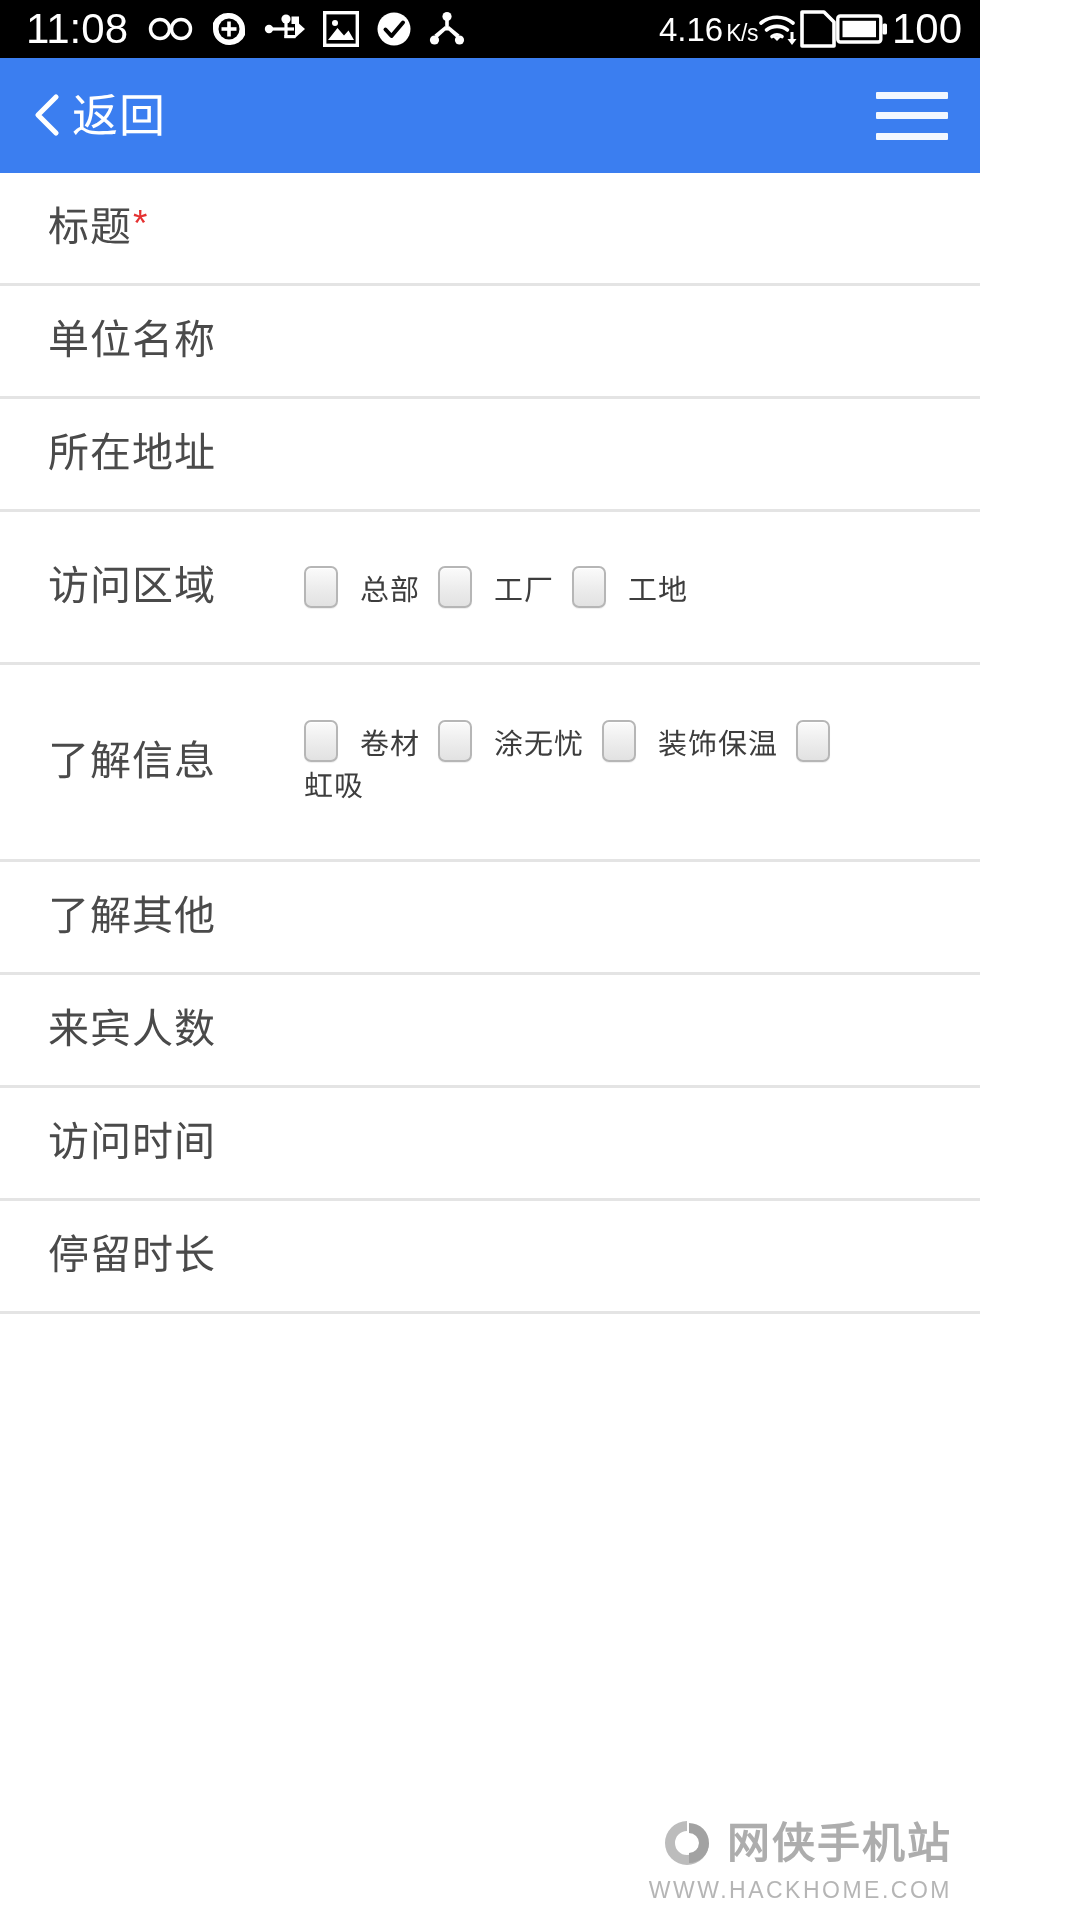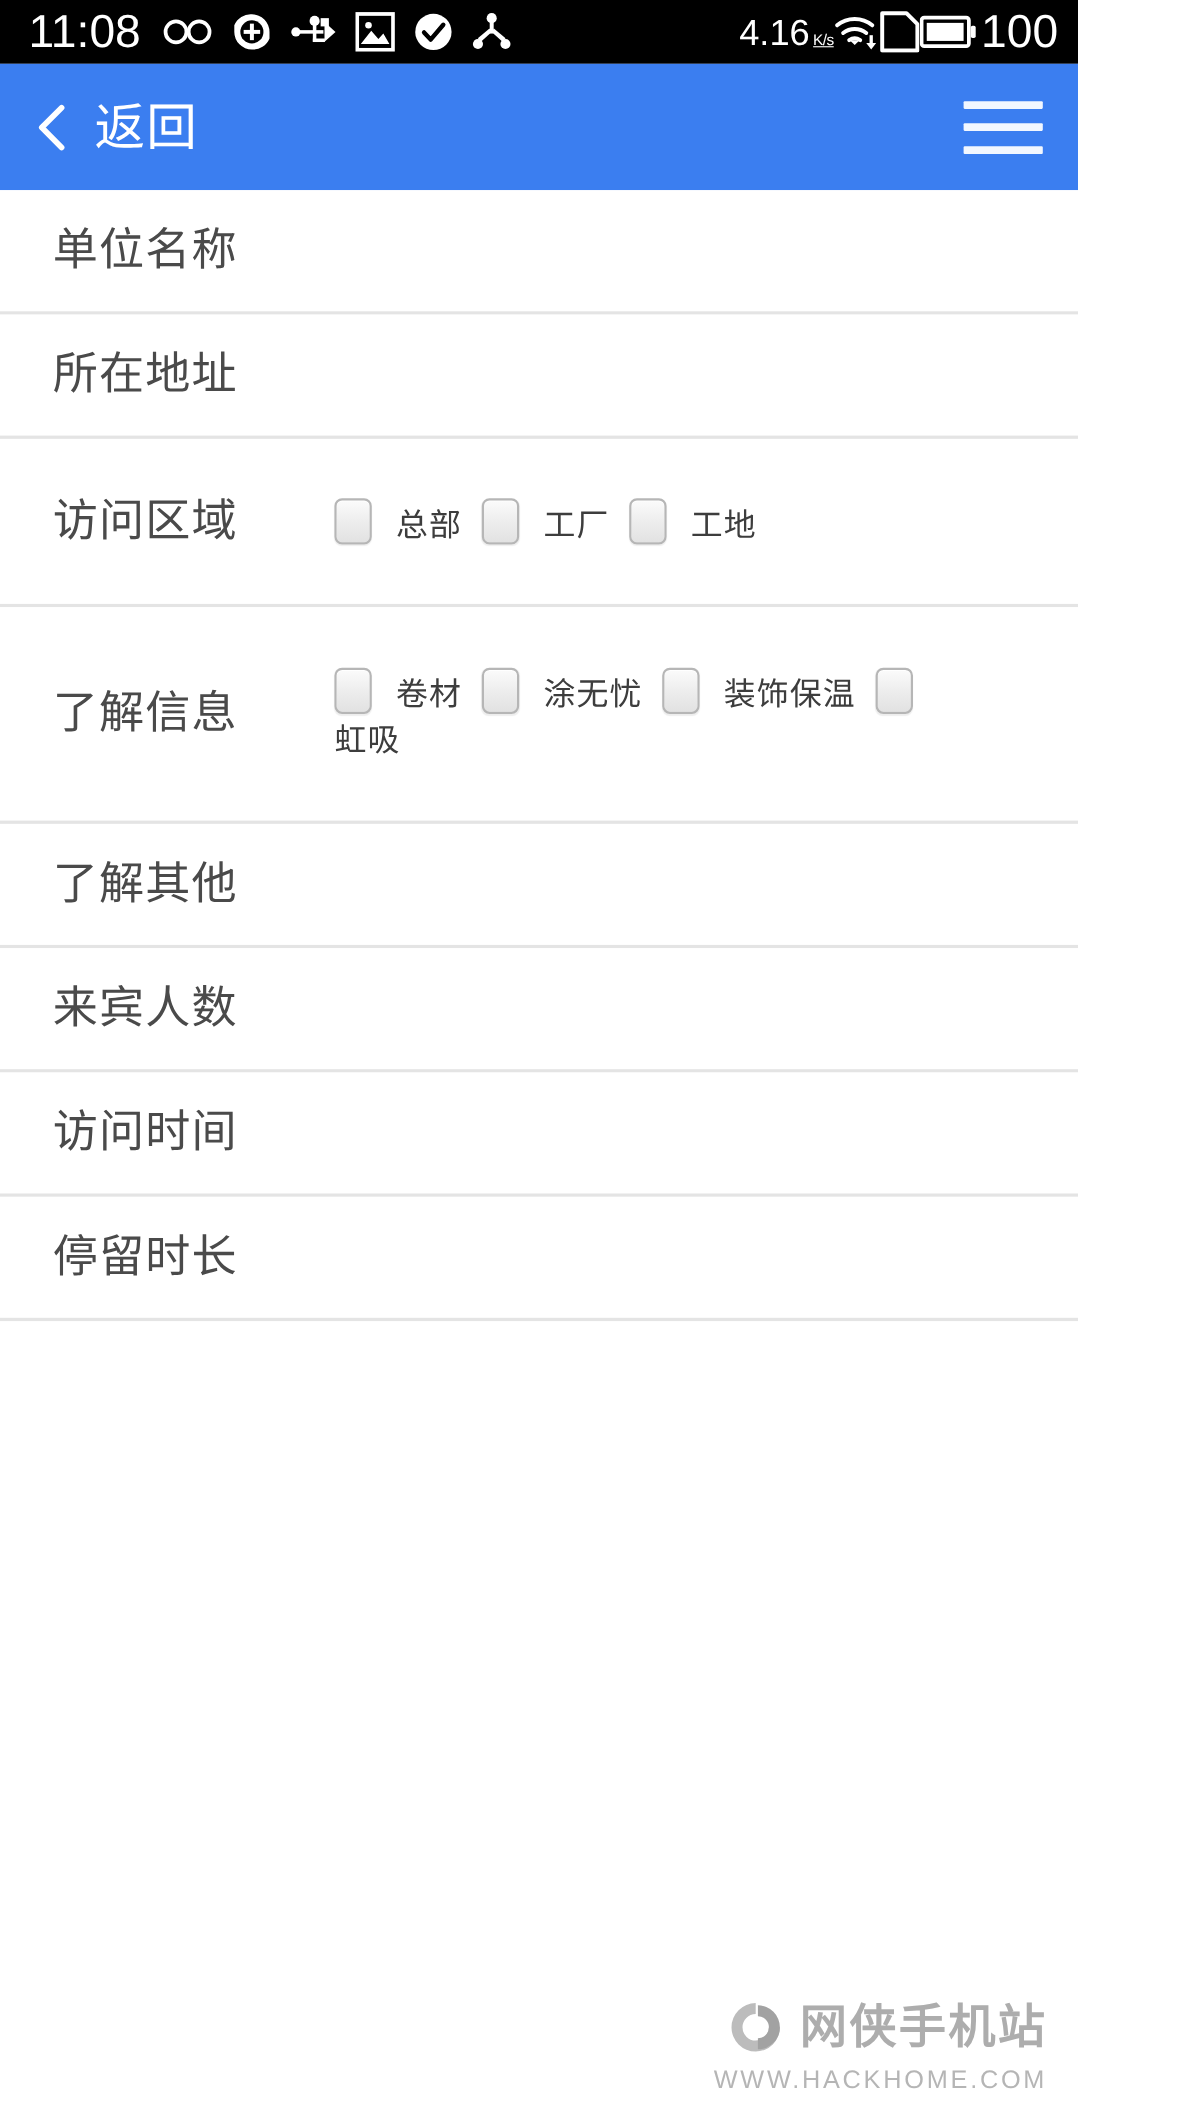--- a/index.html
+++ b/index.html
@@ -53,24 +53,23 @@
     display: flex;
     align-items: center;
   }
   .net-speed {
     font-size: 33px;
     line-height: 1;
     display: flex;
     align-items: baseline;
   }
   .net-speed .unit {
-    font-size: 14px;
+    font-size: 23px;
     margin-left: 3px;
     letter-spacing: -0.5px;
-    text-decoration: underline;
   }
   .battery-num {
     font-size: 42px;
     line-height: 1;
     margin-left: 4px;
   }
   .sicon { display: block; }
 
   
   .app-header {
@@ -78,22 +77,22 @@
     height: 115px;
     background: #3b7ef0;
     display: flex;
     align-items: center;
     justify-content: space-between;
     padding: 0 32px 0 30px;
     box-sizing: border-box;
   }
   .back-btn {
     display: flex;
-    align-items: center;
-    gap: 22px;
+    align-items: flex-start;
+    gap: 8px;
     cursor: pointer;
     user-select: none;
   }
   .back-chevron {
     width: 34px;
     height: 44px;
     flex: 0 0 auto;
     display: block;
   }
   .back-label {
@@ -348,20 +347,26 @@
     </div>
     <div class="menu-btn">
       <span class="menu-bar"></span>
       <span class="menu-bar"></span>
       <span class="menu-bar"></span>
     </div>
   </div>
 
   <div class="form-list">
 
+    <div class="form-row">
+      <div class="row-label"><span>标题</span><span class="req-star">*</span></div>
+      <div class="row-field">
+        <input class="text-input" type="text" placeholder="" style="">
+      </div>
+    </div>
 
     <div class="form-row">
       <div class="row-label">单位名称</div>
       <div class="row-field">
         <input class="text-input" type="text" placeholder="" style="">
       </div>
     </div>
 
     <div class="form-row">
       <div class="row-label">所在地址</div>

